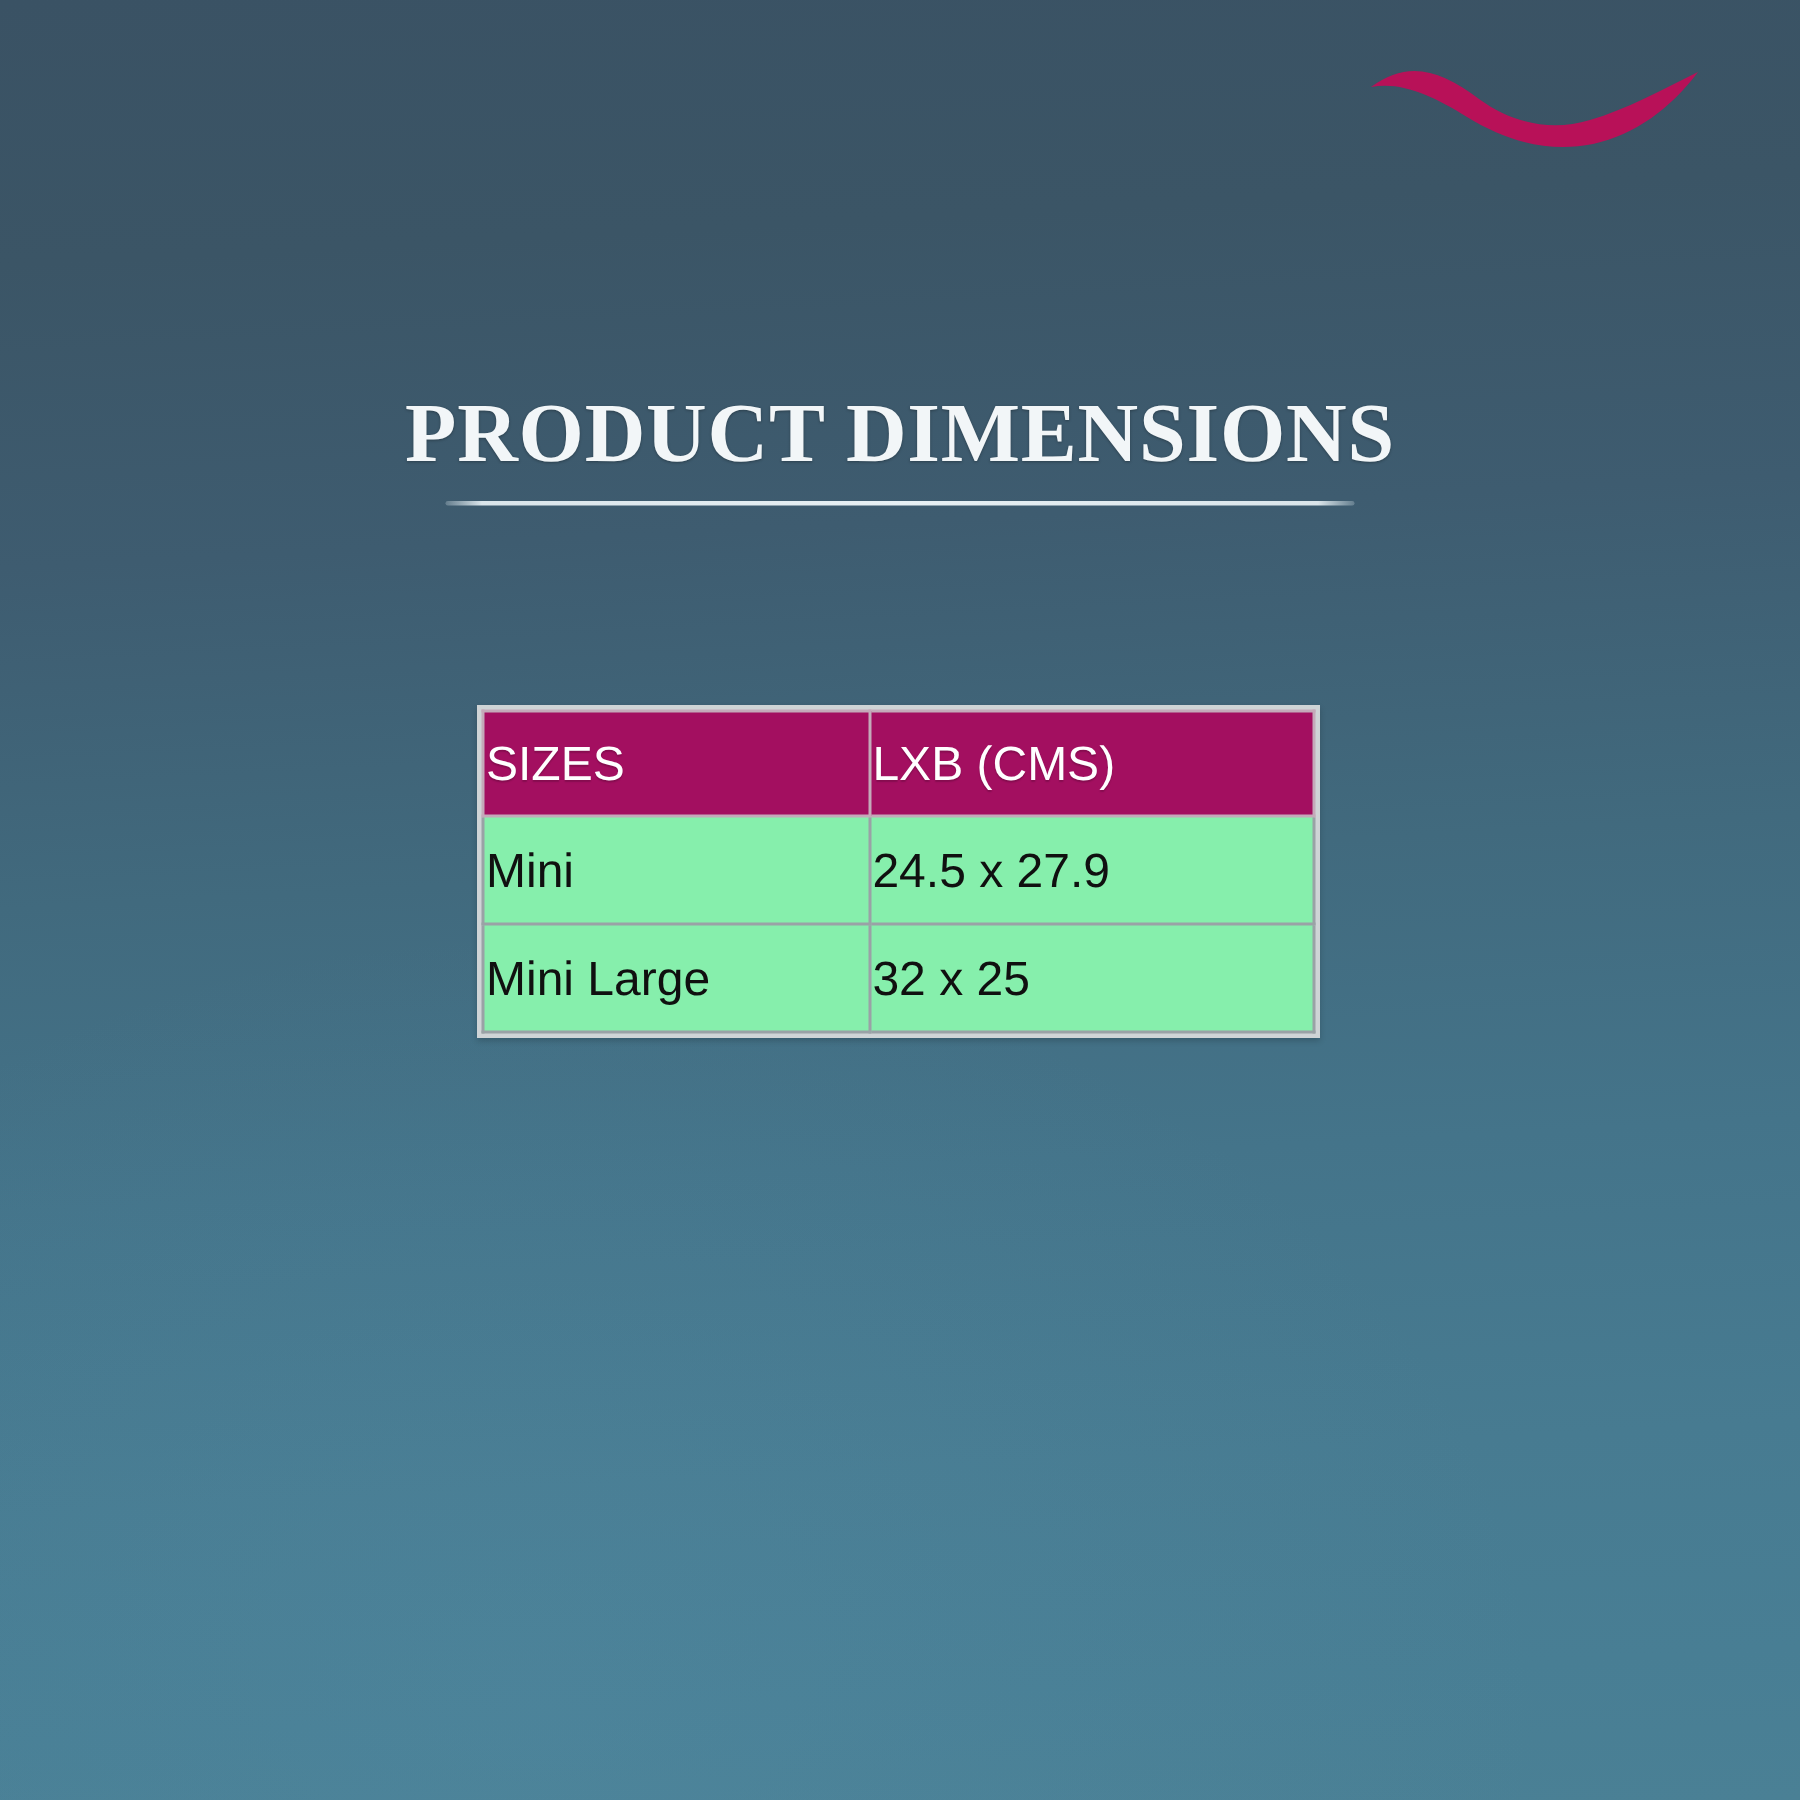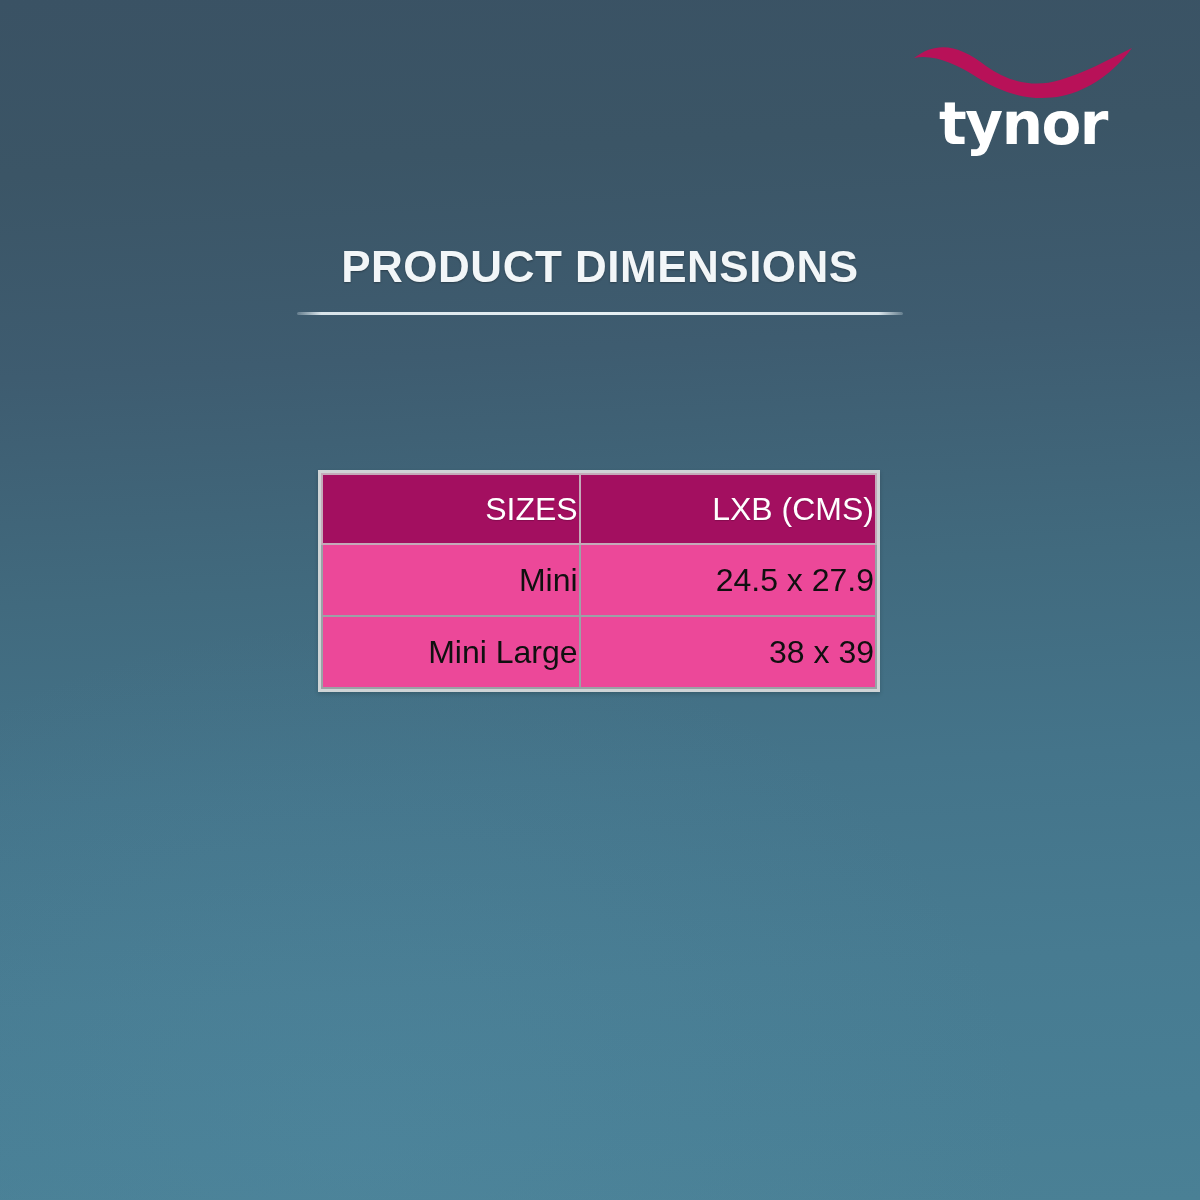--- a/index.html
+++ b/index.html
@@ -75,26 +75,27 @@
   .title-block {
     position: absolute;
     left: 0;
     top: 236px;
     width: 1200px;
     text-align: center;
     z-index: 3;
   }
   .page-title {
     color: #f2f6f8;
-    font-family: Liberation Sans, sans-serif;
+    font-family: Liberation Serif, serif;
     font-weight: bold;
-    font-size: 44px;
+    font-size: 56px;
     letter-spacing: 0.5px;
     line-height: 62px;
     text-shadow: 0 1px 2px rgba(0,0,0,0.30);
+    margin-top: 22px;
   }
   .title-rule {
     width: 606px;
     height: 3px;
     margin: 14px auto 0 auto;
     background: linear-gradient(to right,
         rgba(215,228,234,0.25) 0%,
         rgba(226,236,241,0.95) 4%,
         rgba(231,240,244,1) 50%,
         rgba(226,236,241,0.95) 96%,
@@ -117,36 +118,36 @@
   table.dim-table {
     width: 100%;
     border-collapse: collapse;
     table-layout: fixed;
   }
   table.dim-table col.c1 { width: 46.5%; }
   table.dim-table col.c2 { width: 53.5%; }
 
   table.dim-table th,
   table.dim-table td {
-    text-align: right;
+    text-align: left;
     vertical-align: middle;
     border: 2px solid #9aa2a6;
   }
   table.dim-table thead th {
     background: #a30f60;
     color: #ffffff;
     font-family: "Liberation Sans", sans-serif;
     font-weight: normal;
     font-size: 32px;
     height: 66px;
     border-color: #c4aab9;
     text-shadow: 0 1px 1px rgba(0,0,0,0.18);
   }
   table.dim-table tbody td {
-    background: #ec4899;
+    background: #86efac;
     color: #101010;
     font-family: "Liberation Sans", sans-serif;
     font-weight: normal;
     font-size: 32px;
     height: 68px;
   }
 </style>
 </head>
 <body>
 
@@ -155,21 +156,20 @@
   <div class="logo-block">
     <svg class="logo-swoosh" viewBox="0 0 230 62" preserveAspectRatio="none">
       <path d="M6,18
                C30,0 52,6 78,26
                C100,42 126,48 152,40
                C176,33 200,20 224,8
                C206,32 182,50 154,56
                C124,62 96,54 70,38
                C48,24 26,14 6,18 Z" fill="#b81158"></path>
     </svg>
-    <div class="logo-word">tynor</div>
   </div>
 
   <div class="title-block">
     <div class="page-title">PRODUCT DIMENSIONS</div>
     <div class="title-rule"></div>
   </div>
 
   <div class="table-wrap">
     <table class="dim-table">
       <colgroup>
@@ -182,19 +182,19 @@
           <th>LXB (CMS)</th>
         </tr>
       </thead>
       <tbody>
         <tr>
           <td>Mini</td>
           <td>24.5 x 27.9</td>
         </tr>
         <tr>
           <td>Mini Large</td>
-          <td>38 x 39</td>
+          <td>32 x 25</td>
         </tr>
       </tbody>
     </table>
   </div>
 
 </div>
 
 </body></html>

